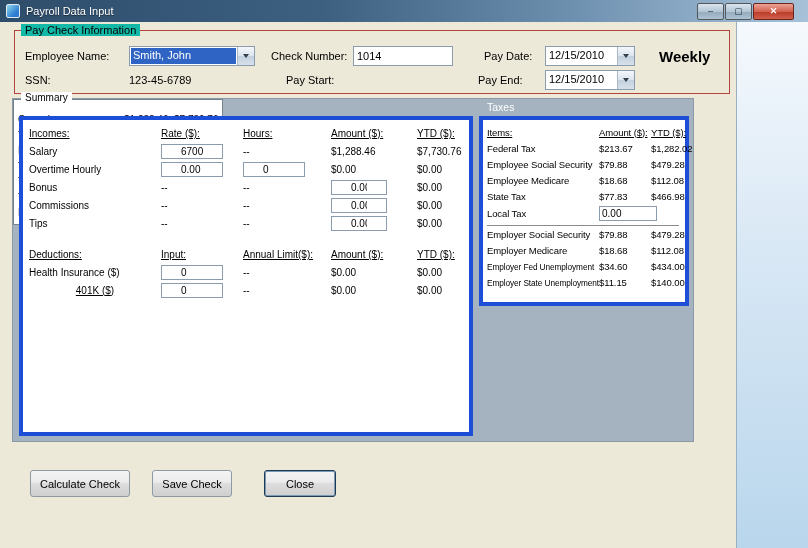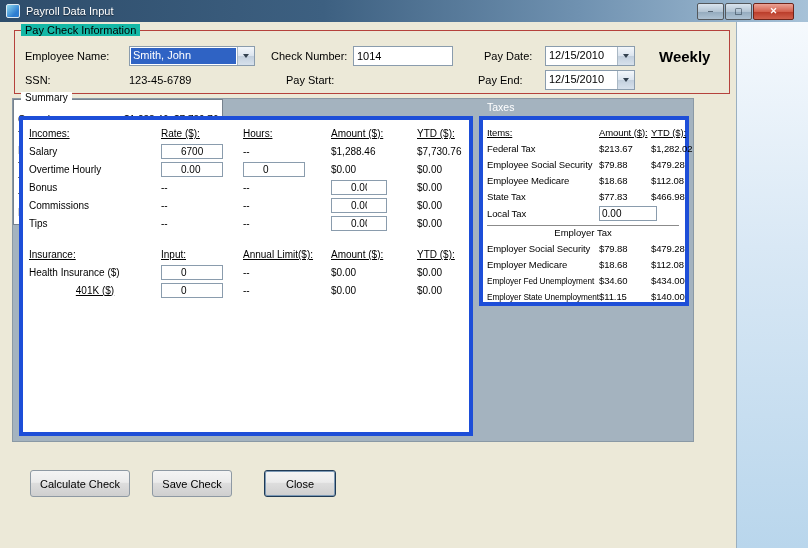--- a/index.html
+++ b/index.html
@@ -217,21 +217,21 @@
 
       <div class="inc-row tall">
         <span>Tips</span>
         <span>--</span>
         <span>--</span>
         <span><input class="sfield w56" value="0.00" style=""></span>
         <span>$0.00</span>
       </div>
 
       <div class="inc-row ded-hdr">
-        <span class="uh">Insurance:</span>
+        <span class="uh">Deductions:</span>
         <span class="uh">Input:</span>
         <span class="uh">Annual Limit($):</span>
         <span class="uh">Amount ($):</span>
         <span class="uh">YTD ($):</span>
       </div>
 
       <div class="inc-row tall">
         <span>Health Insurance  ($)</span>
         <span><input class="sfield w62" value="0" style=""></span>
         <span>--</span>
@@ -274,21 +274,20 @@
         <span>State Tax</span>
         <span>$77.83</span>
         <span>$466.98</span>
       </div>
       <div class="tax-row tall">
         <span>Local Tax</span>
         <span style="grid-column:2 / span 2"><input class="txfield" value="0.00" style=""></span>
       </div>
 
       <div class="emp-sep"></div>
-      <div class="emp-hdr">Employer Tax</div>
 
       <div class="tax-row">
         <span>Employer Social Security</span>
         <span>$79.88</span>
         <span>$479.28</span>
       </div>
       <div class="tax-row">
         <span>Employer Medicare</span>
         <span>$18.68</span>
         <span>$112.08</span>

